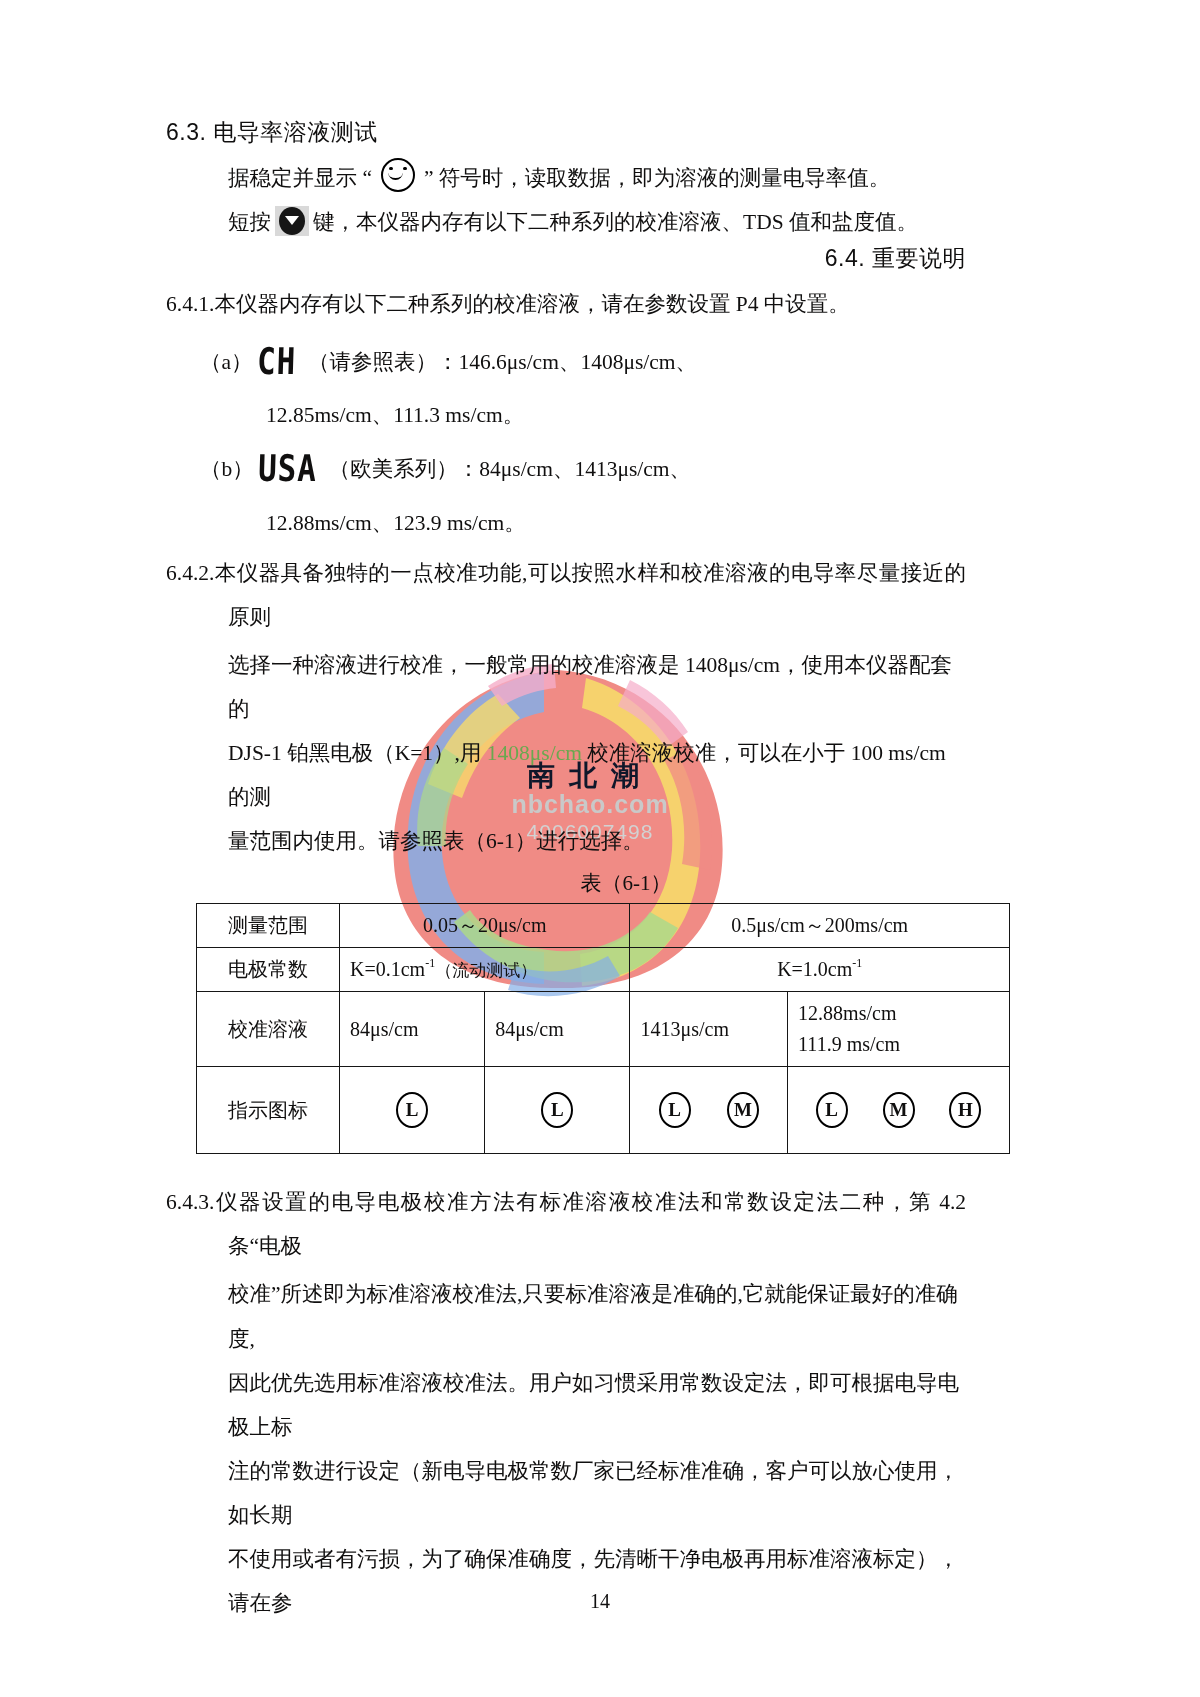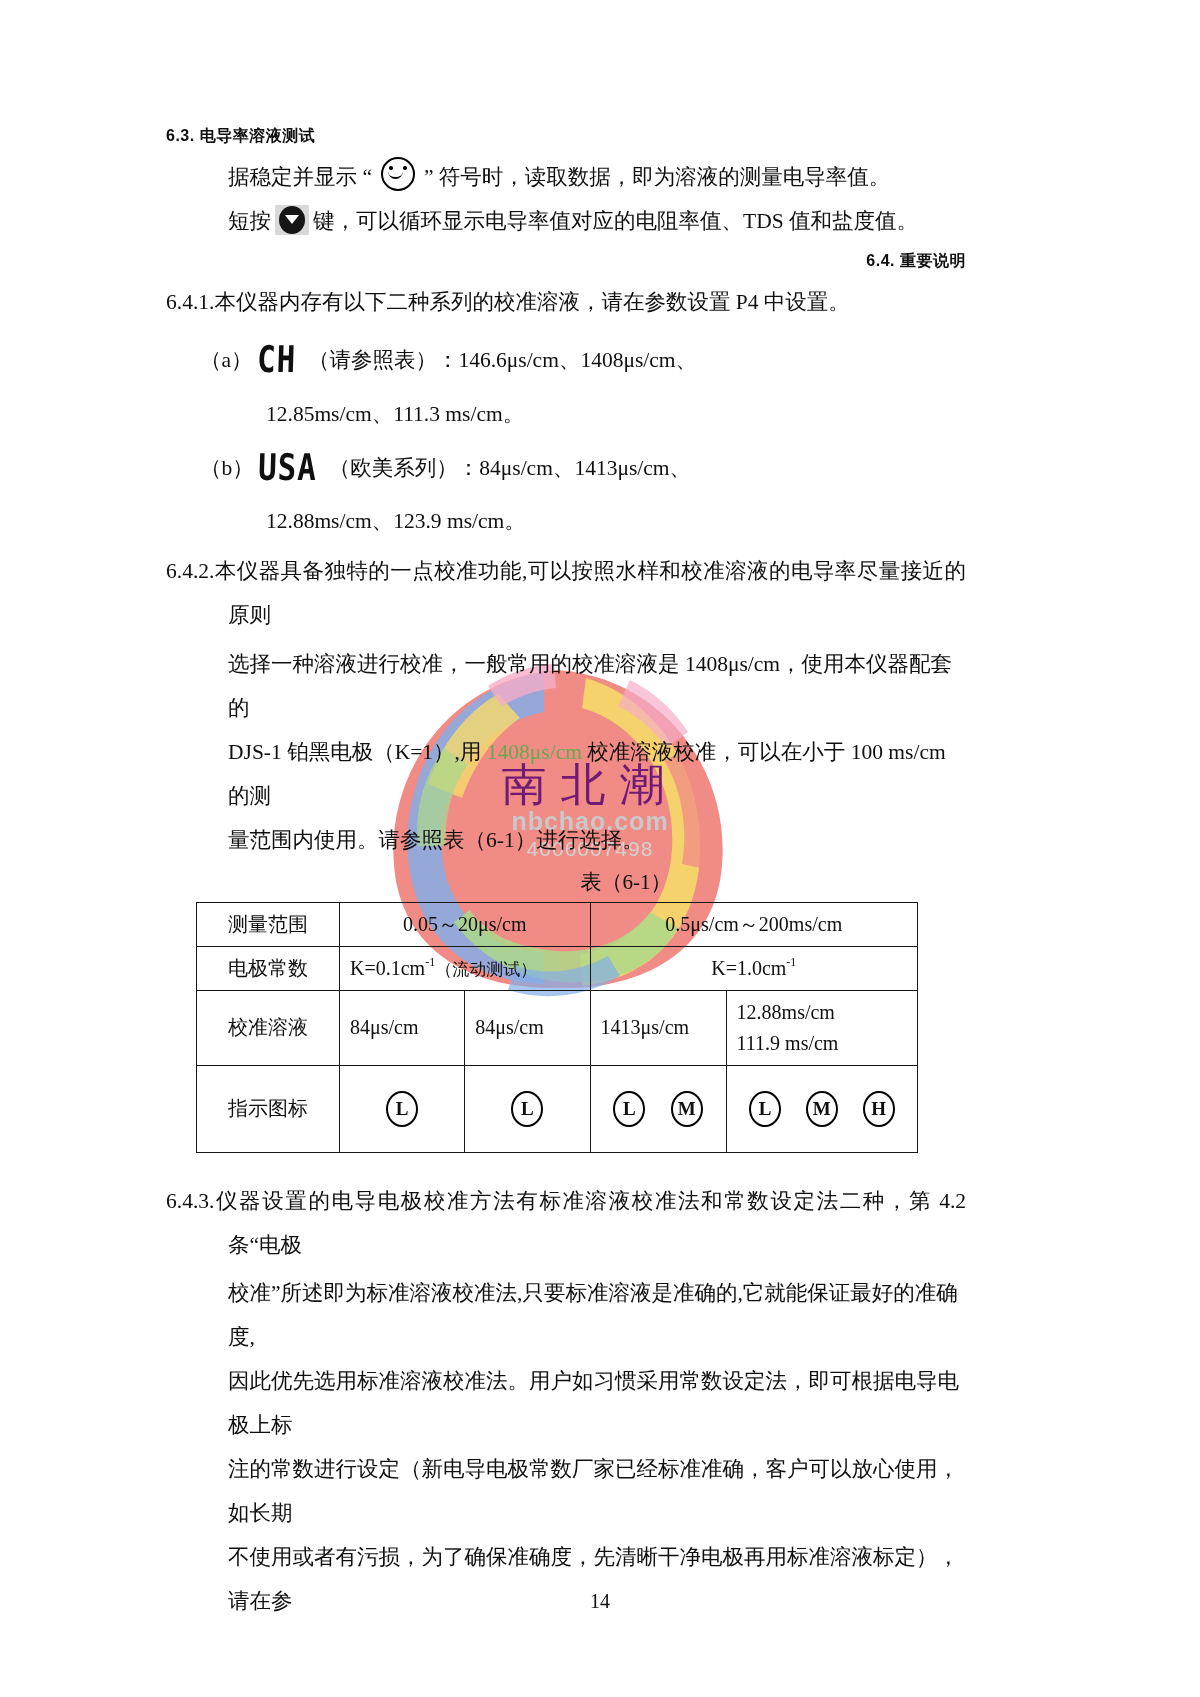--- a/index.html
+++ b/index.html
@@ -37,23 +37,23 @@
     position: absolute;
     left: 430px;
     top: 762px;
     width: 320px;
     text-align: center;
     z-index: 1;
     pointer-events: none;
     font-family: "Liberation Sans", sans-serif;
   }
   .wm-cn {
-    font-size: 45px;
-    font-weight: normal;
-    color: #701a75;
+    font-size: 28px;
+    font-weight: bold;
+    color: #0f172a;
     letter-spacing: 14px;
     line-height: 1;
   }
   .wm-dom {
     font-size: 25px;
     font-weight: bold;
     color: #c9c9c9;
     letter-spacing: 1px;
     margin-top: 2px;
     line-height: 1;
@@ -62,23 +62,23 @@
     font-size: 21px;
     color: #d2d2d2;
     letter-spacing: 1px;
     margin-top: 4px;
     line-height: 1;
   }
 
   
   h2.sec-head {
     font-family: "Liberation Sans", sans-serif;
-    font-size: 16px;
-    font-weight: bold;
-    margin: 8px 0 9px 0;
+    font-size: 23px;
+    font-weight: normal;
+    margin: 0 0 9px 0;
     letter-spacing: 0.5px;
     line-height: 1.25;
   }
   .sec-head-2 { margin-top: 22px; text-align: right; }
 
   
   .para {
     font-size: 21.5px;
     line-height: 2.05;
     margin: 0 0 4px 0;
@@ -179,21 +179,21 @@
     text-align: center;
     margin: 6px 0 6px 0;
     padding-left: 120px;
     position: relative;
     z-index: 2;
   }
   table.t61 {
     position: relative;
     z-index: 2;
     border-collapse: collapse;
-    width: 722px;
+    width: 814px;
     margin-left: 30px;
     font-size: 20px;
     background: transparent;
   }
   table.t61 td {
     border: 1.6px solid #161616;
     padding: 6px 10px;
     vertical-align: middle;
     background: transparent;
     line-height: 1.55;
@@ -267,21 +267,21 @@
   </div>
 
   <div class="content">
 
     <h2 class="sec-head">6.3. 电导率溶液测试</h2>
 
     <p class="sub-line">
       <span>据稳定并显示 “</span><span class="smiley"><i></i></span><span>” 符号时，读取数据，即为溶液的测量电导率值。</span>
     </p>
     <p class="sub-line">
-      <span>短按</span><span class="keybtn"><i></i></span><span>键，可以循环显示电导率值对应的电阻率值、TDS 值和盐度值。</span>
+      <span>短按</span><span class="keybtn"><i></i></span><span>键，本仪器内存有以下二种系列的校准溶液、TDS 值和盐度值。</span>
     </p>
 
     <h2 class="sec-head sec-head-2">6.4. 重要说明</h2>
 
     <p class="para hang">
       <span>6.4.1.</span><span>本仪器内存有以下二种系列的校准溶液，请在参数设置 P4 中设置。</span>
     </p>
 
     <p class="sub-line" style="padding-left:34px;">
       <span>（a）</span><span class="seg">CH</span><span>（请参照表）：</span><span>146.6μs/cm、1408μs/cm、</span>

